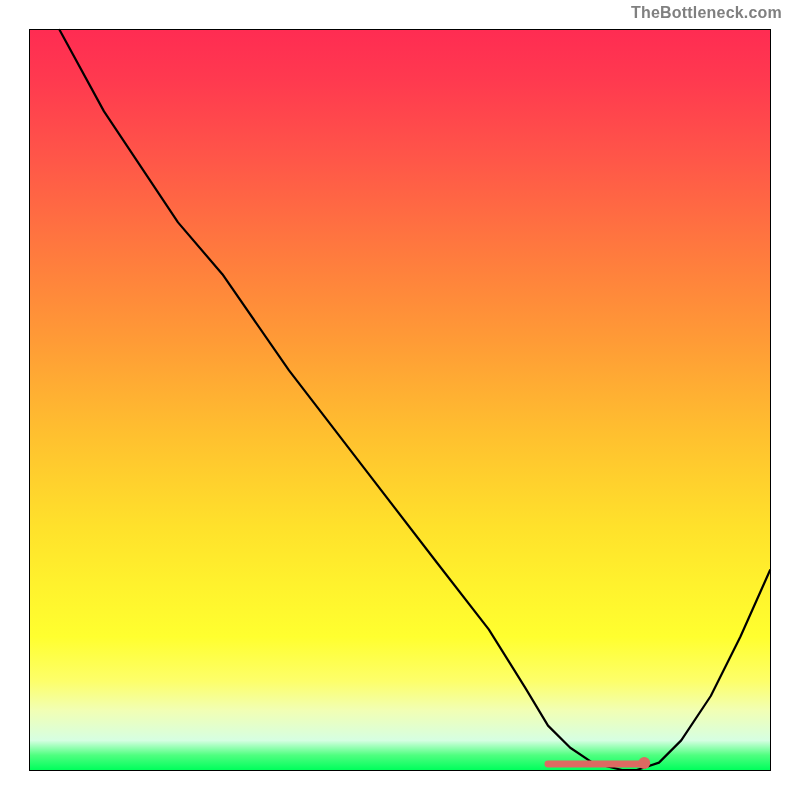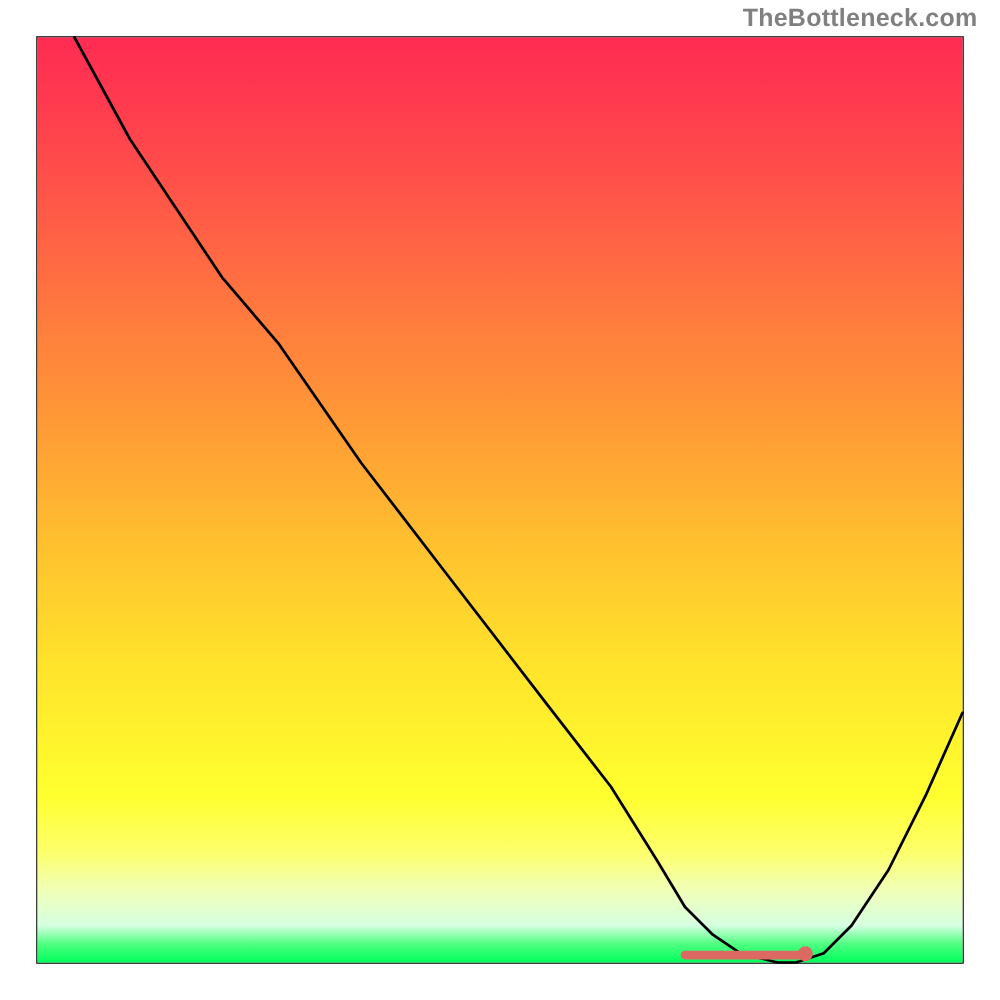--- a/index.html
+++ b/index.html
@@ -13,21 +13,21 @@
   }
   .container {
     position: relative;
     width: 800px;
     height: 800px;
   }
   .watermark {
     position: absolute;
     top: 4px;
     right: 18px;
-    font-size: 20px;
+    font-size: 16px;
     font-weight: bold;
     color: #808080;
     letter-spacing: 0.2px;
   }
   .plot-frame {
     position: absolute;
     left: 29px;
     top: 29px;
     width: 742px;
     height: 742px;

